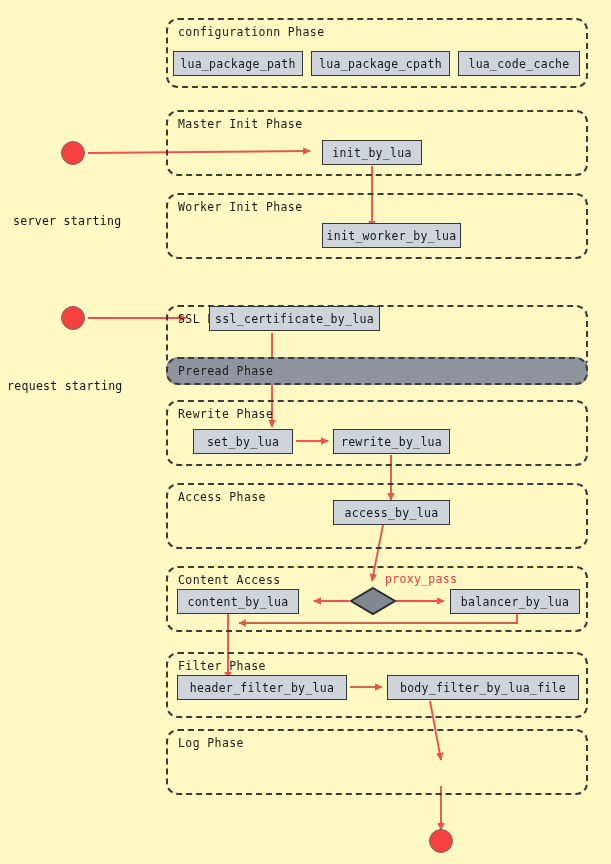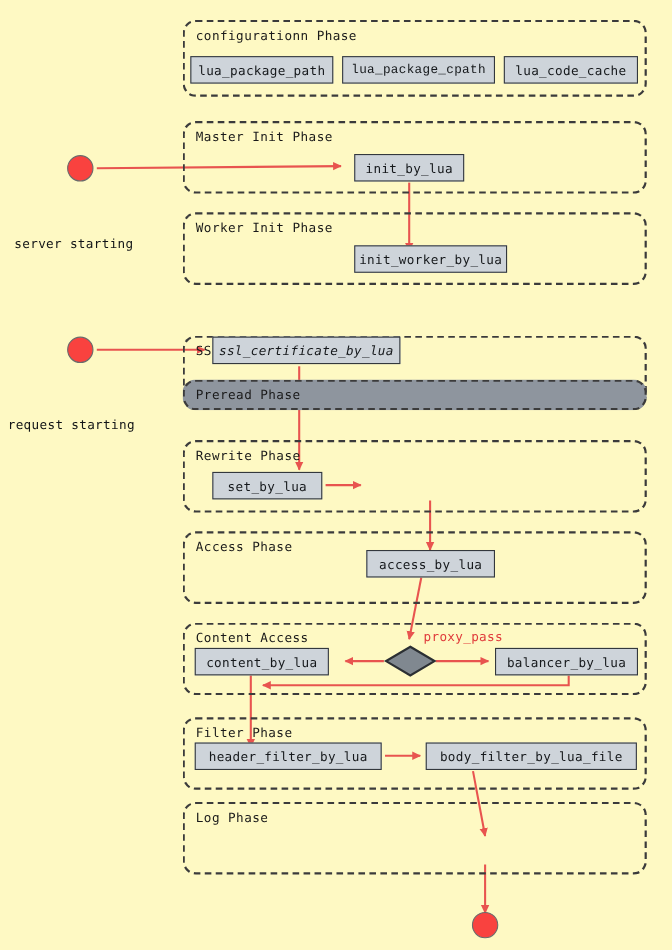--- a/index.html
+++ b/index.html
@@ -112,21 +112,21 @@
       <path d="M441,786 L441,830" marker-end="url(#ah)"></path>
     </g>
   </svg>
 
   <div class="phase" style="left:166px; top:18px; width:422px; height:70px;">
     <div class="phase-label">configurationn Phase</div>
   </div>
   <div class="node" style="left:173px; top:51px; width:130px;">
       <span>lua_package_path</span>
     </div>
-  <div class="node" style="left:311px; top:51px; width:139px;font-family:Liberation Mono, monospace;">
+  <div class="node" style="left:311px; top:51px; width:139px;">
       <span>lua_package_cpath</span>
     </div>
   <div class="node" style="left:458px; top:51px; width:122px;">
       <span>lua_code_cache</span>
     </div>
 
   <div class="phase" style="left:166px; top:110px; width:422px; height:66px;">
     <div class="phase-label">Master Init Phase</div>
   </div>
   <div class="node" style="left:322px; top:140px; width:100px;">
@@ -136,33 +136,36 @@
   <div class="phase" style="left:166px; top:193px; width:422px; height:66px;">
     <div class="phase-label">Worker Init Phase</div>
   </div>
   <div class="node" style="left:322px; top:223px; width:139px;">
       <span>init_worker_by_lua</span>
     </div>
 
   <div class="phase" style="left:166px; top:276px; width:422px; height:66px;margin-top:29px;">
     <div class="phase-label">SSL Phase</div>
   </div>
-  <div class="node" style="left:193px; top:306px; width:171px;font-style:italic;">
+  <div class="node" style="left:209px; top:306px; width:171px;">
       <span>ssl_certificate_by_lua</span>
     </div>
 
-  <div class="phase filled" style="left:166px; top:345px; width:422px; height:28px;">
+  <div class="phase filled" style="left:166px; top:357px; width:422px; height:28px;">
     <div class="phase-label" style="top:5px;">Preread Phase</div>
   </div>
 
   <div class="phase" style="left:166px; top:400px; width:422px; height:66px;">
     <div class="phase-label">Rewrite Phase</div>
   </div>
   <div class="node" style="left:193px; top:429px; width:100px;">
       <span>set_by_lua</span>
+    </div>
+  <div class="node" style="left:333px; top:429px; width:117px;">
+      <span>rewrite_by_lua</span>
     </div>
 
   <div class="phase" style="left:166px; top:483px; width:422px; height:66px;">
     <div class="phase-label">Access Phase</div>
   </div>
   <div class="node" style="left:333px; top:500px; width:117px;">
       <span>access_by_lua</span>
     </div>
 
   <div class="phase" style="left:166px; top:566px; width:422px; height:66px;">

